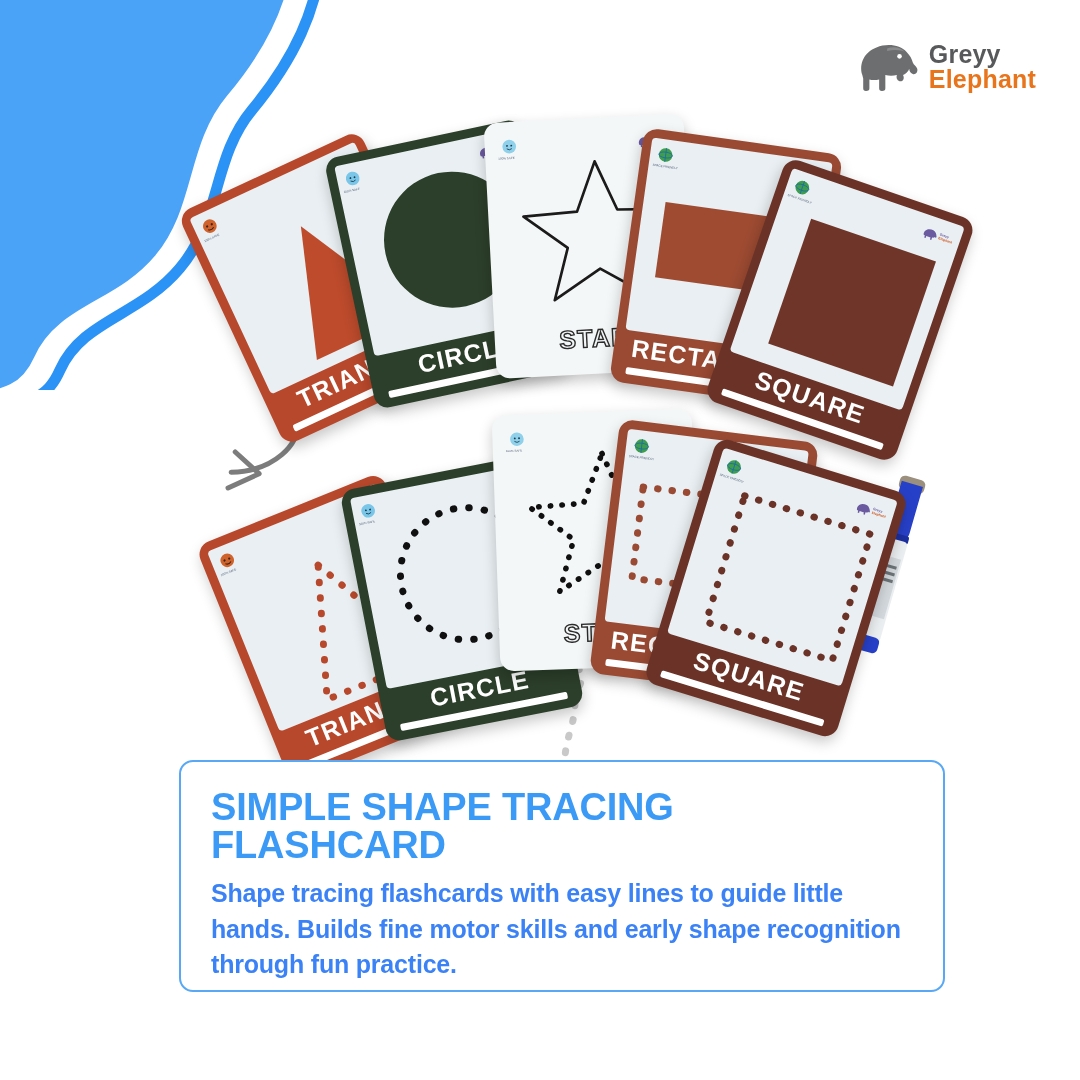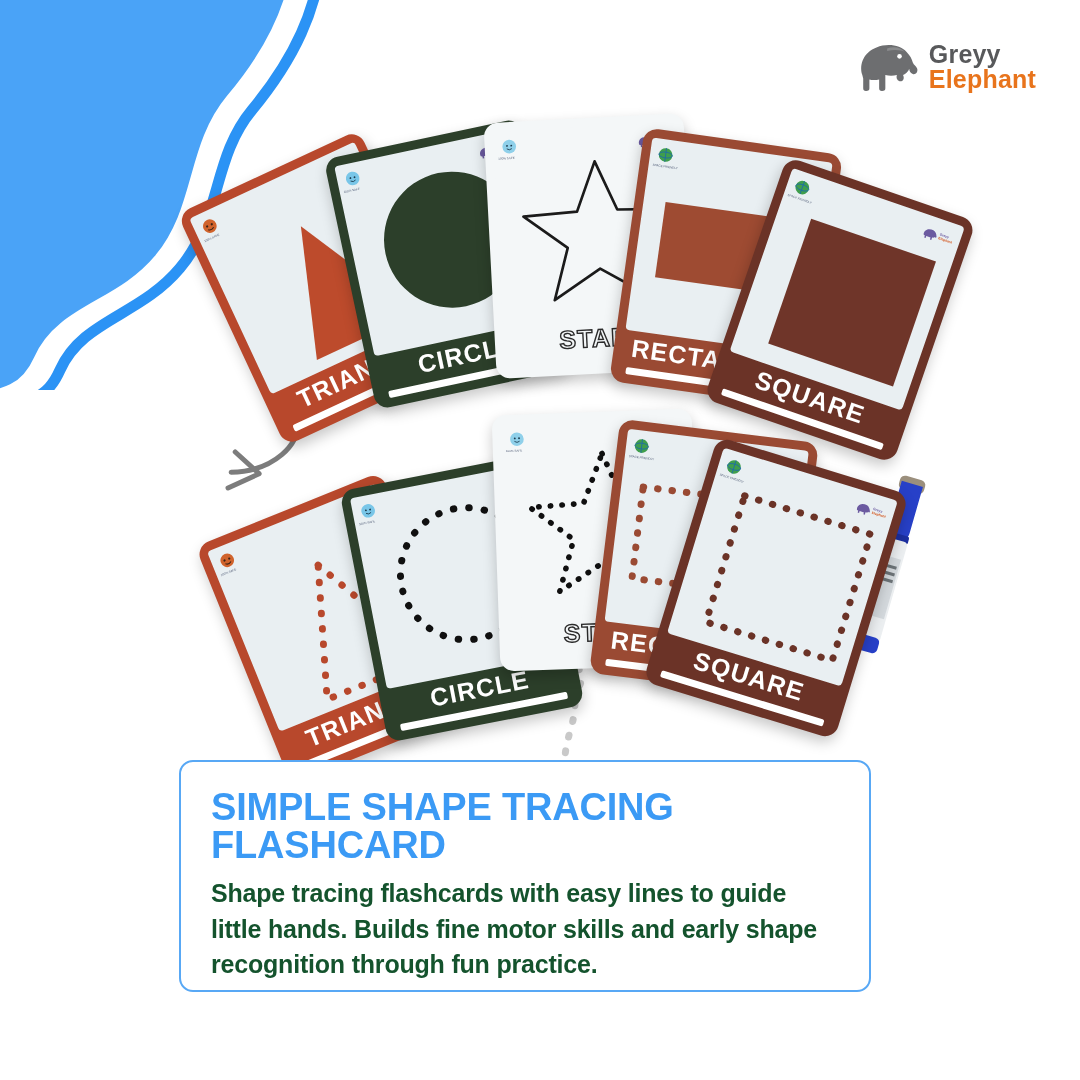--- a/index.html
+++ b/index.html
@@ -72,30 +72,30 @@
   .badge-txt{font-size:3.4px;font-weight:bold;line-height:1.05;color:#6b5aa0;white-space:nowrap;}
   .badge-txt i{display:block;color:#d4571f;font-style:normal;}
   .badge-cap{position:absolute;left:-3px;top:18px;font-size:3px;color:#55607a;white-space:nowrap;}
   .eleph-mini{width:15px;height:12px;}
 
   
   .pen{position:absolute;left:856px;top:470px;width:62px;height:190px;transform:rotate(16deg);}
 
   
   .panel{
-    position:absolute;left:179px;top:760px;width:692px;height:232px;
+    position:absolute;left:179px;top:760px;width:766px;height:232px;
     border:2.5px solid #58a8f5;border-radius:14px;background:#ffffff;
     box-sizing:border-box;padding:26px 30px 0 30px;
   }
   .panel-title{
     color:#3b9af5;font-size:38px;font-weight:bold;letter-spacing:-0.2px;
     margin:0 0 12px 0;line-height:1;
   }
   .panel-body{
-    color:#14532d;font-size:25px;font-weight:bold;line-height:1.42;margin:0;
+    color:#3b82f6;font-size:25px;font-weight:bold;line-height:1.42;margin:0;
     letter-spacing:-0.2px;
   }
 </style>
 </head>
 <body>
 
 <div class="stage">
 
   <div class="blob-wrap">
     <svg width="420" height="430" viewBox="0 0 420 430">

